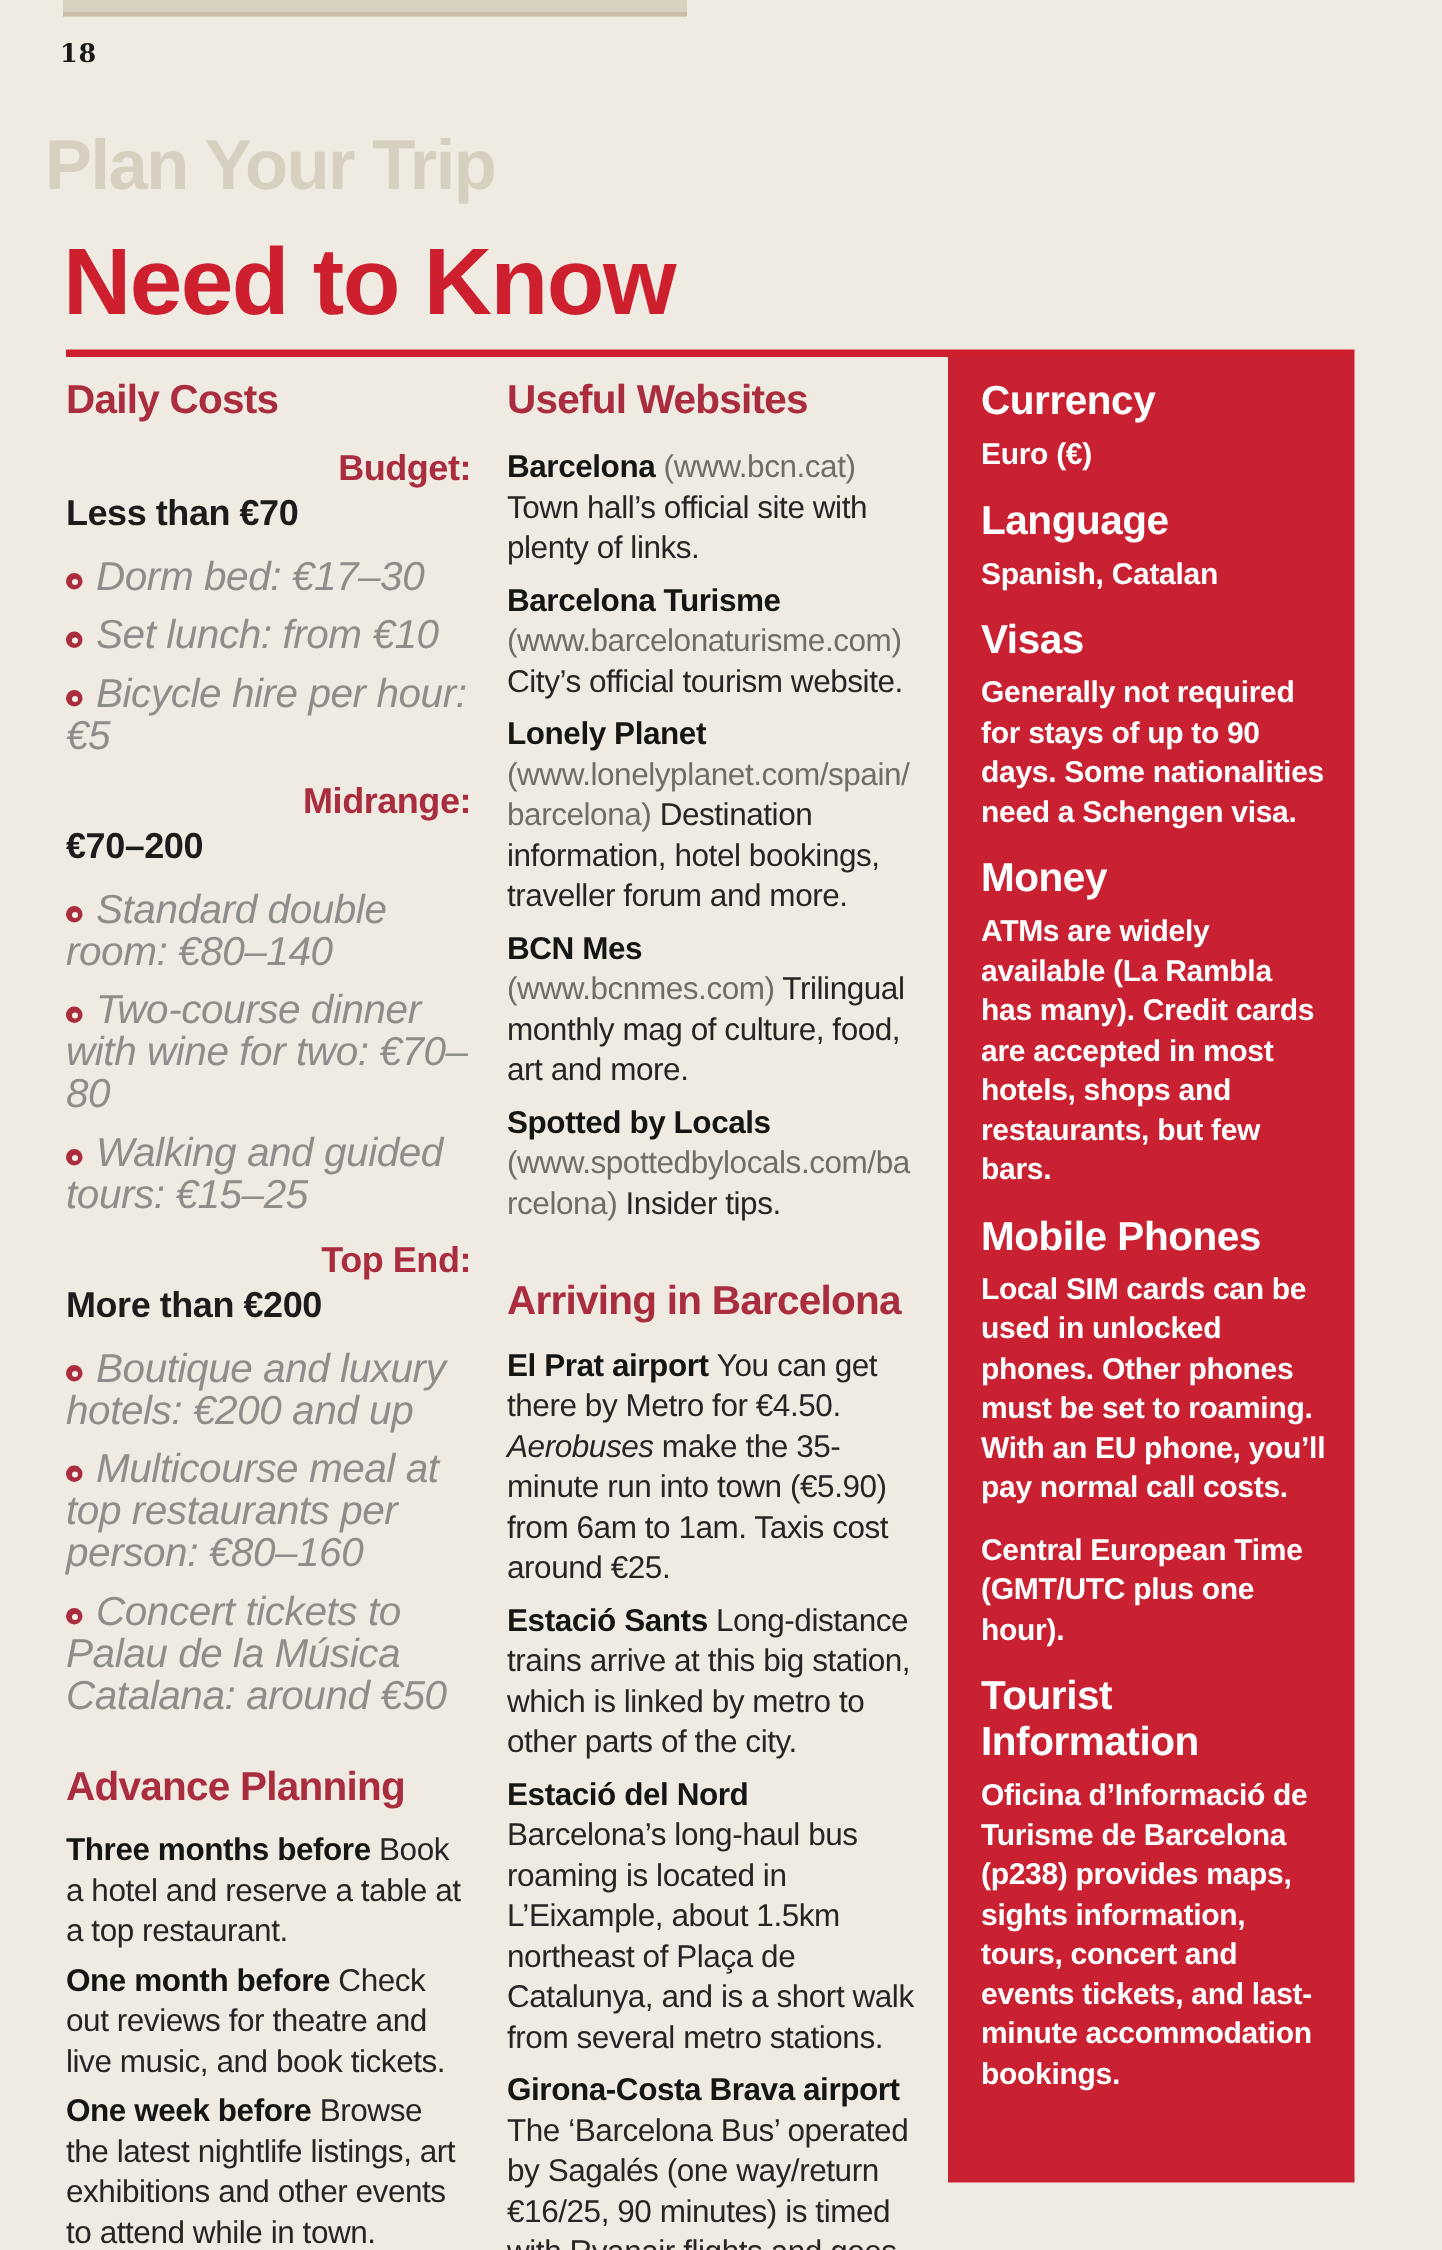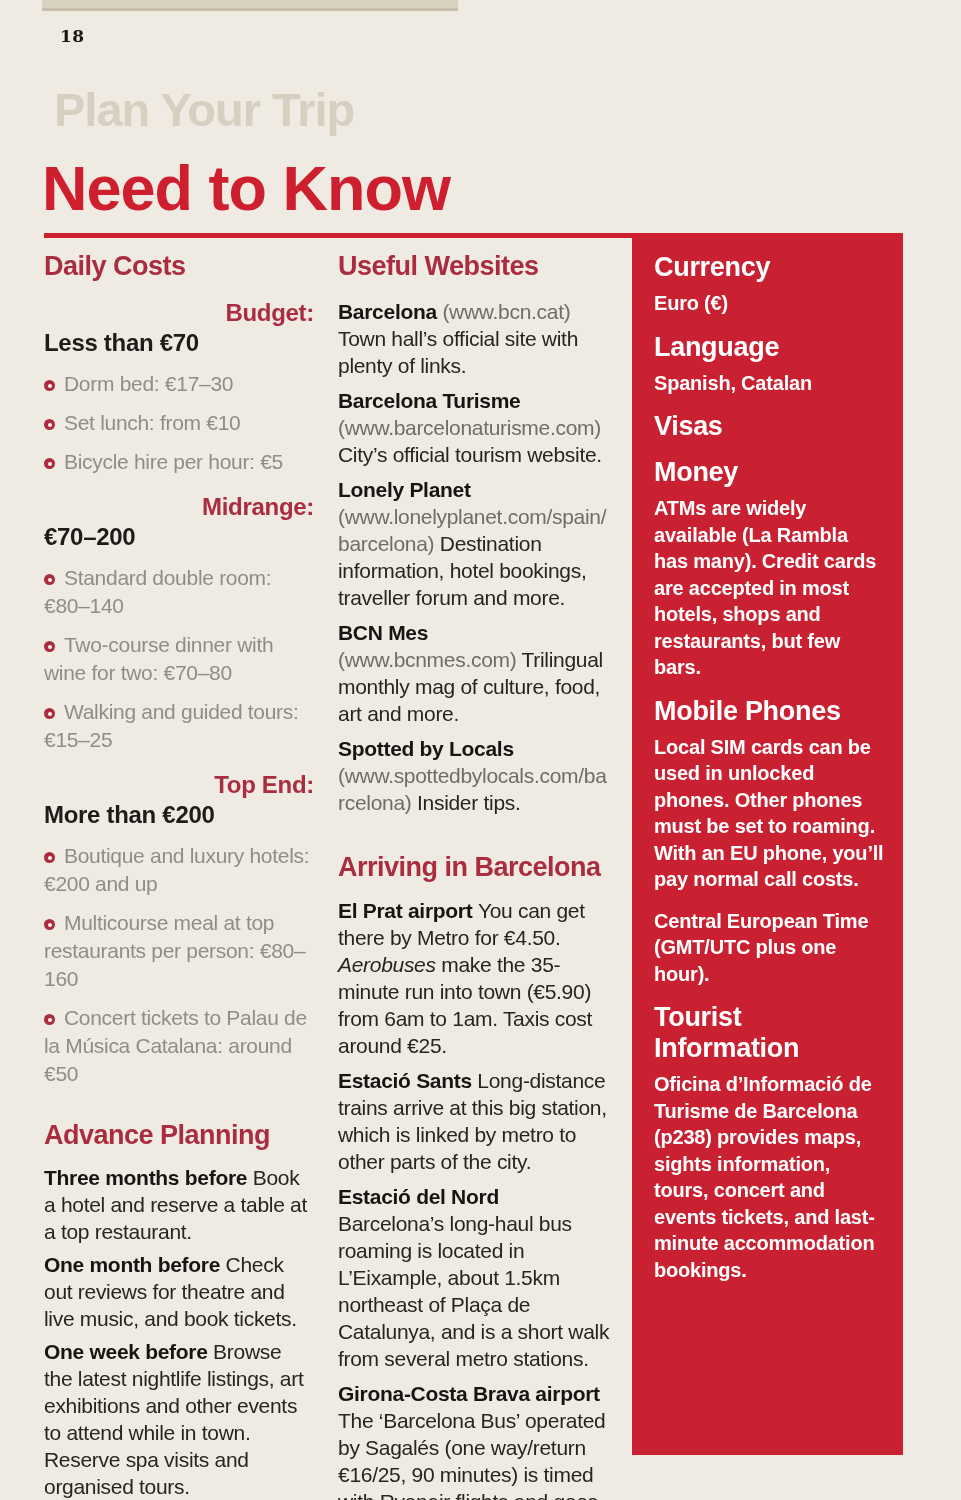--- a/index.html
+++ b/index.html
@@ -19,26 +19,26 @@
     background:var(--bg);
     font-family:"Liberation Sans","DejaVu Sans",sans-serif;
     color:var(--ink);
     overflow:hidden;
   }
   .top-strip{
     position:absolute;left:42px;top:0;width:416px;height:11px;
     background:#dad2c1;border-bottom:3px solid #c8beaa;
   }
   .page-number{
-    position:absolute;left:60px;top:26px;
+    position:absolute;left:40px;top:26px;
     font-size:17px;font-weight:bold;color:#181816;letter-spacing:0.5px;
     font-family:"DejaVu Serif","Liberation Serif",serif;
   }
   .kicker{
-    position:absolute;left:54px;top:82px;
+    position:absolute;left:30px;top:82px;
     font-size:47px;font-weight:bold;color:var(--kicker);letter-spacing:-1px;
   }
   .title{
     position:absolute;left:42px;top:152px;
     font-size:63px;font-weight:bold;color:var(--accent-red);letter-spacing:-1px;
   }
   .rule{
     position:absolute;left:44px;top:233px;width:859px;height:5px;
     background:var(--accent-red);
   }
@@ -49,22 +49,22 @@
   .col1{width:270px;margin-right:24px;padding-top:13px;}
   .col2{width:272px;margin-right:22px;padding-top:13px;}
   .col-heading{
     font-size:27px;font-weight:bold;color:var(--heading-red);
     letter-spacing:-0.5px;margin-bottom:16px;
   }
   .tier{margin-bottom:16px;}
   .tier-label{font-size:24px;font-weight:bold;color:var(--heading-red);line-height:30px;letter-spacing:-0.3px;text-align:right;}
   .tier-range{font-size:24px;font-weight:bold;color:#1d1c1a;line-height:30px;letter-spacing:-0.3px;margin-bottom:12px;}
   .bullet-item{
-    font-size:21px;color:var(--muted-gray);line-height:28px;
-    letter-spacing:-0.3px;margin-bottom:11px;
+    font-size:27px;color:var(--muted-gray);line-height:28px;
+    letter-spacing:-0.3px;margin-bottom:11px;font-style:italic;
   }
   .bullet{
     display:inline-block;width:11px;height:11px;border-radius:50%;
     background:var(--heading-red);position:relative;margin-right:9px;
     vertical-align:baseline;
   }
   .bullet::after{
     content:"";position:absolute;left:3.5px;top:3.5px;width:4px;height:4px;
     border-radius:50%;background:#f6f2ea;
   }
@@ -159,20 +159,21 @@
         <div class="fact">
           <h4 class="fact-heading">Currency</h4>
           <p class="fact-body">Euro (€)</p>
         </div>
         <div class="fact">
           <h4 class="fact-heading">Language</h4>
           <p class="fact-body">Spanish, Catalan</p>
         </div>
         <div class="fact">
           <h4 class="fact-heading">Visas</h4>
+          <p class="fact-body">Generally not required for stays of up to 90 days. Some nationalities need a Schengen visa.</p>
         </div>
         <div class="fact">
           <h4 class="fact-heading">Money</h4>
           <p class="fact-body">ATMs are widely available (La Rambla has many). Credit cards are accepted in most hotels, shops and restaurants, but few bars.</p>
         </div>
         <div class="fact">
           <h4 class="fact-heading">Mobile Phones</h4>
           <p class="fact-body">Local SIM cards can be used in unlocked phones. Other phones must be set to roaming. With an EU phone, you’ll pay normal call costs.</p>
         </div>
         <div class="fact">

